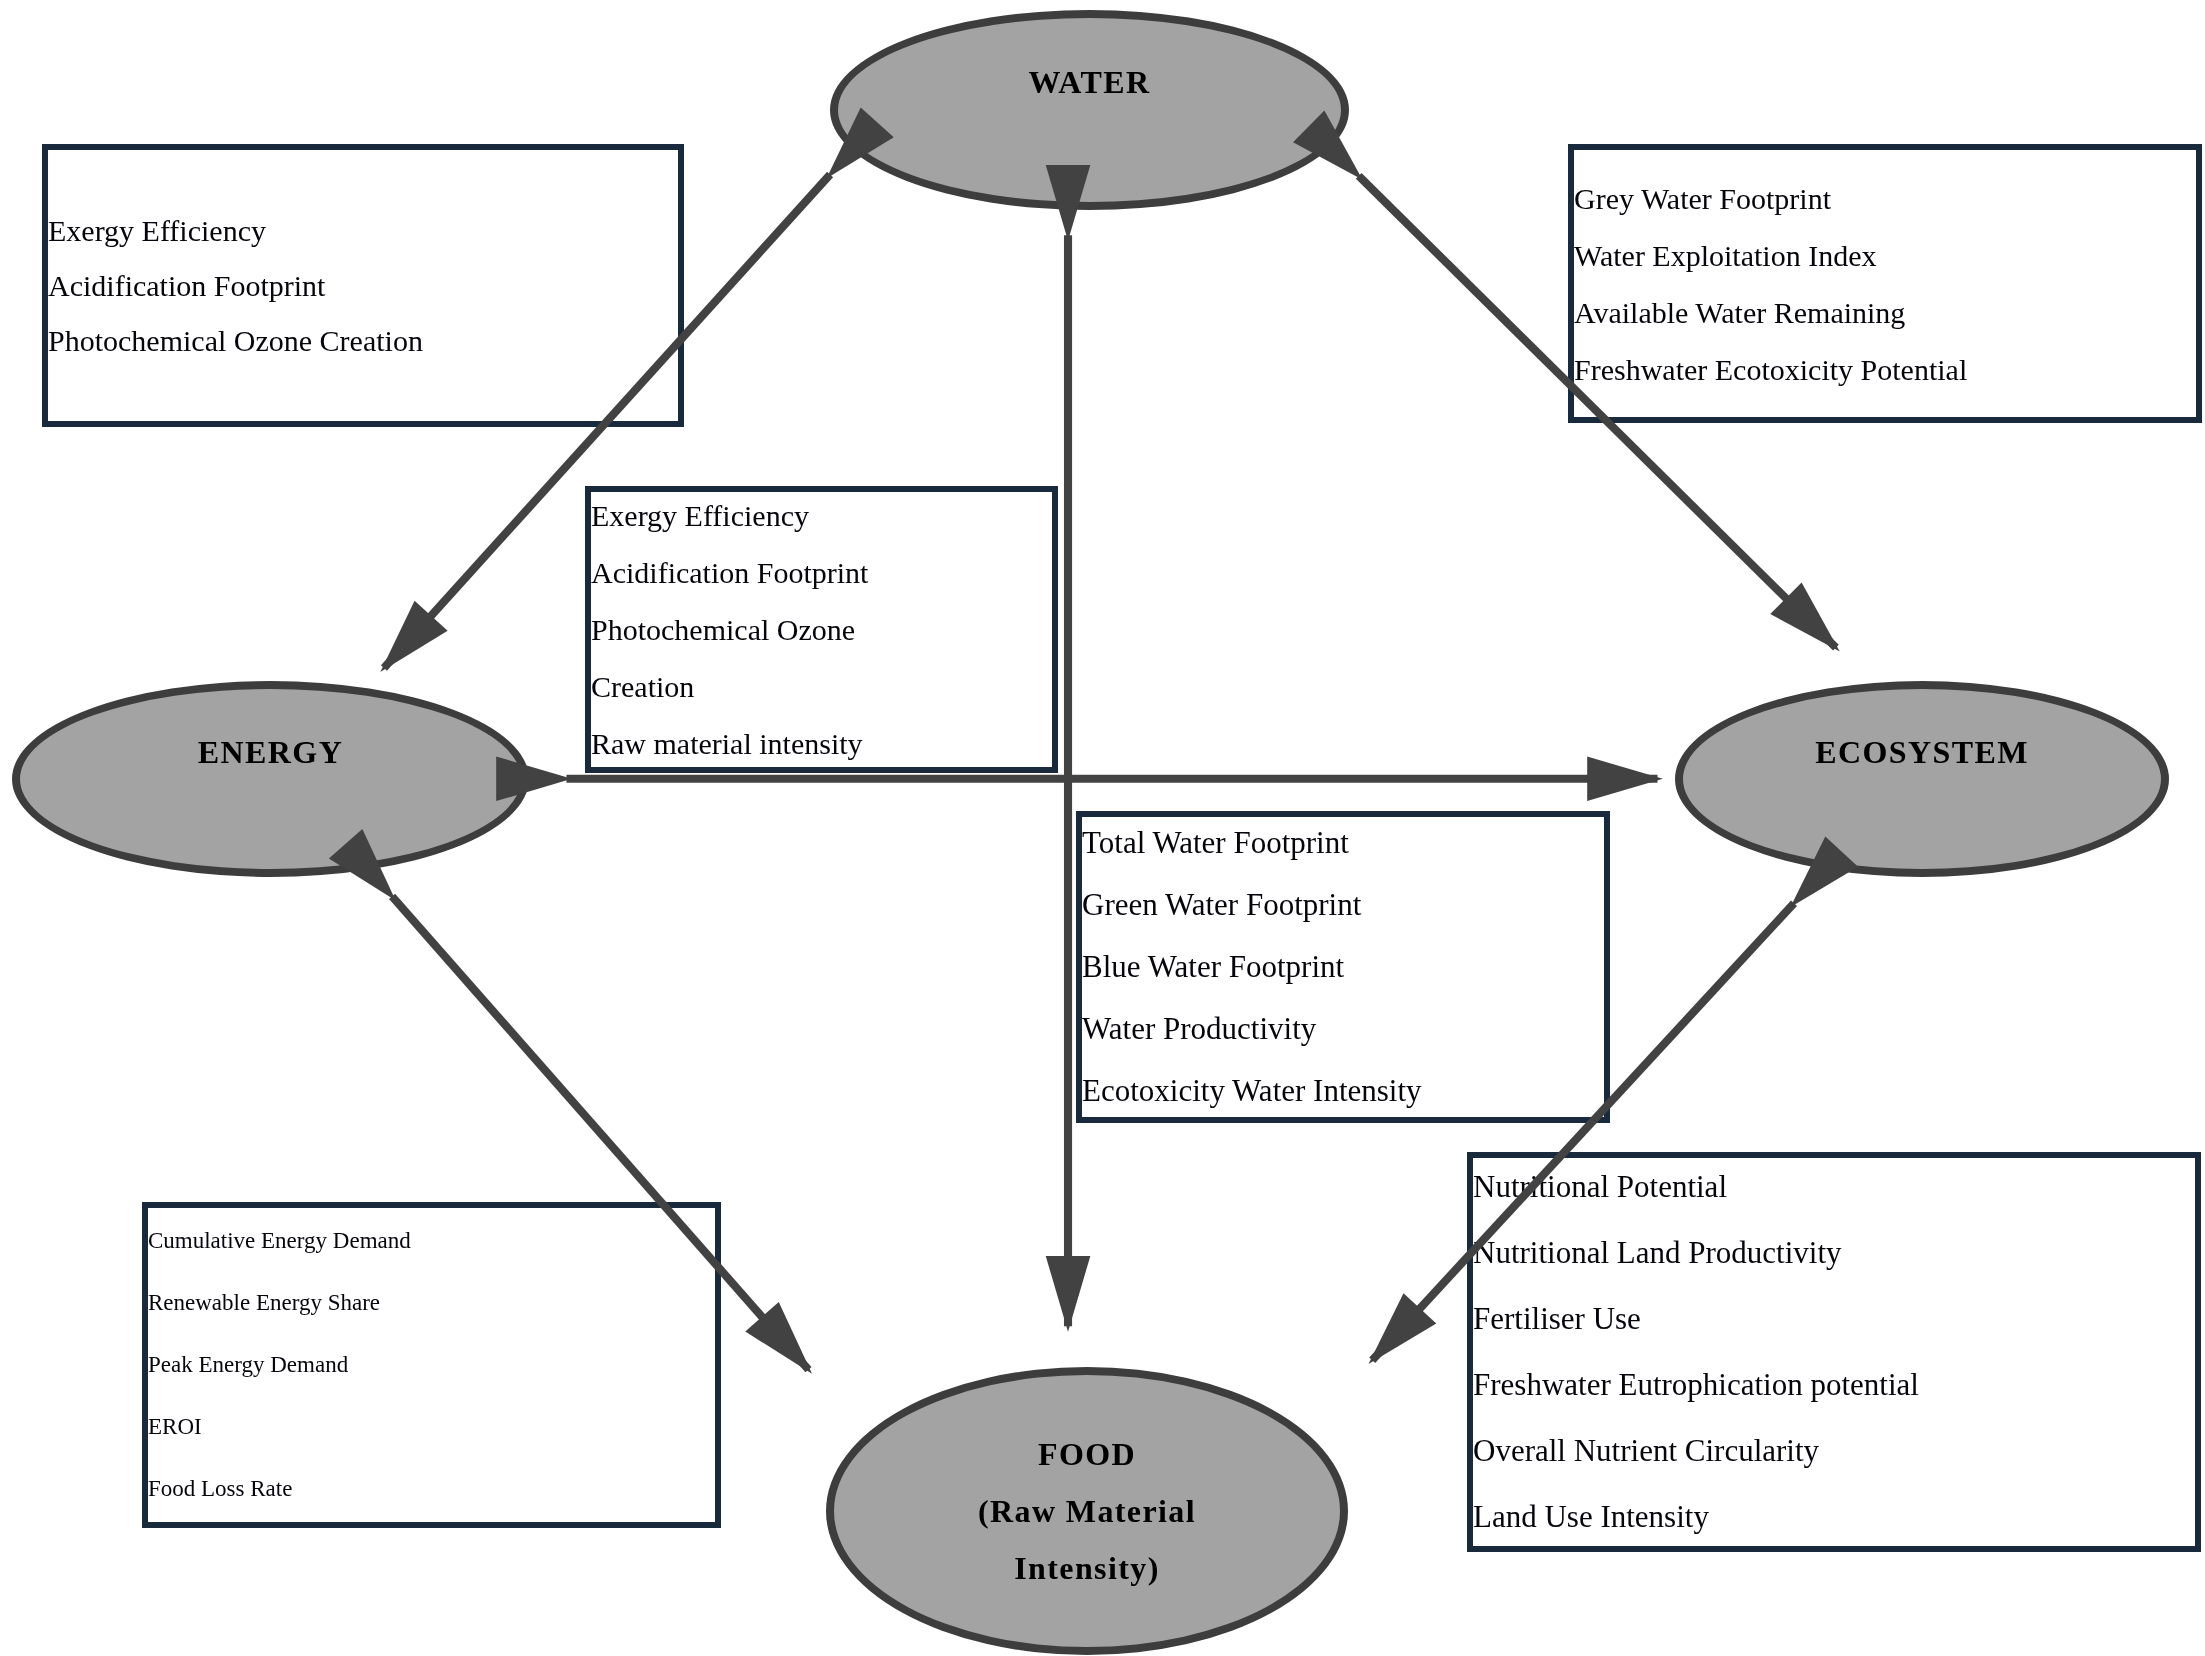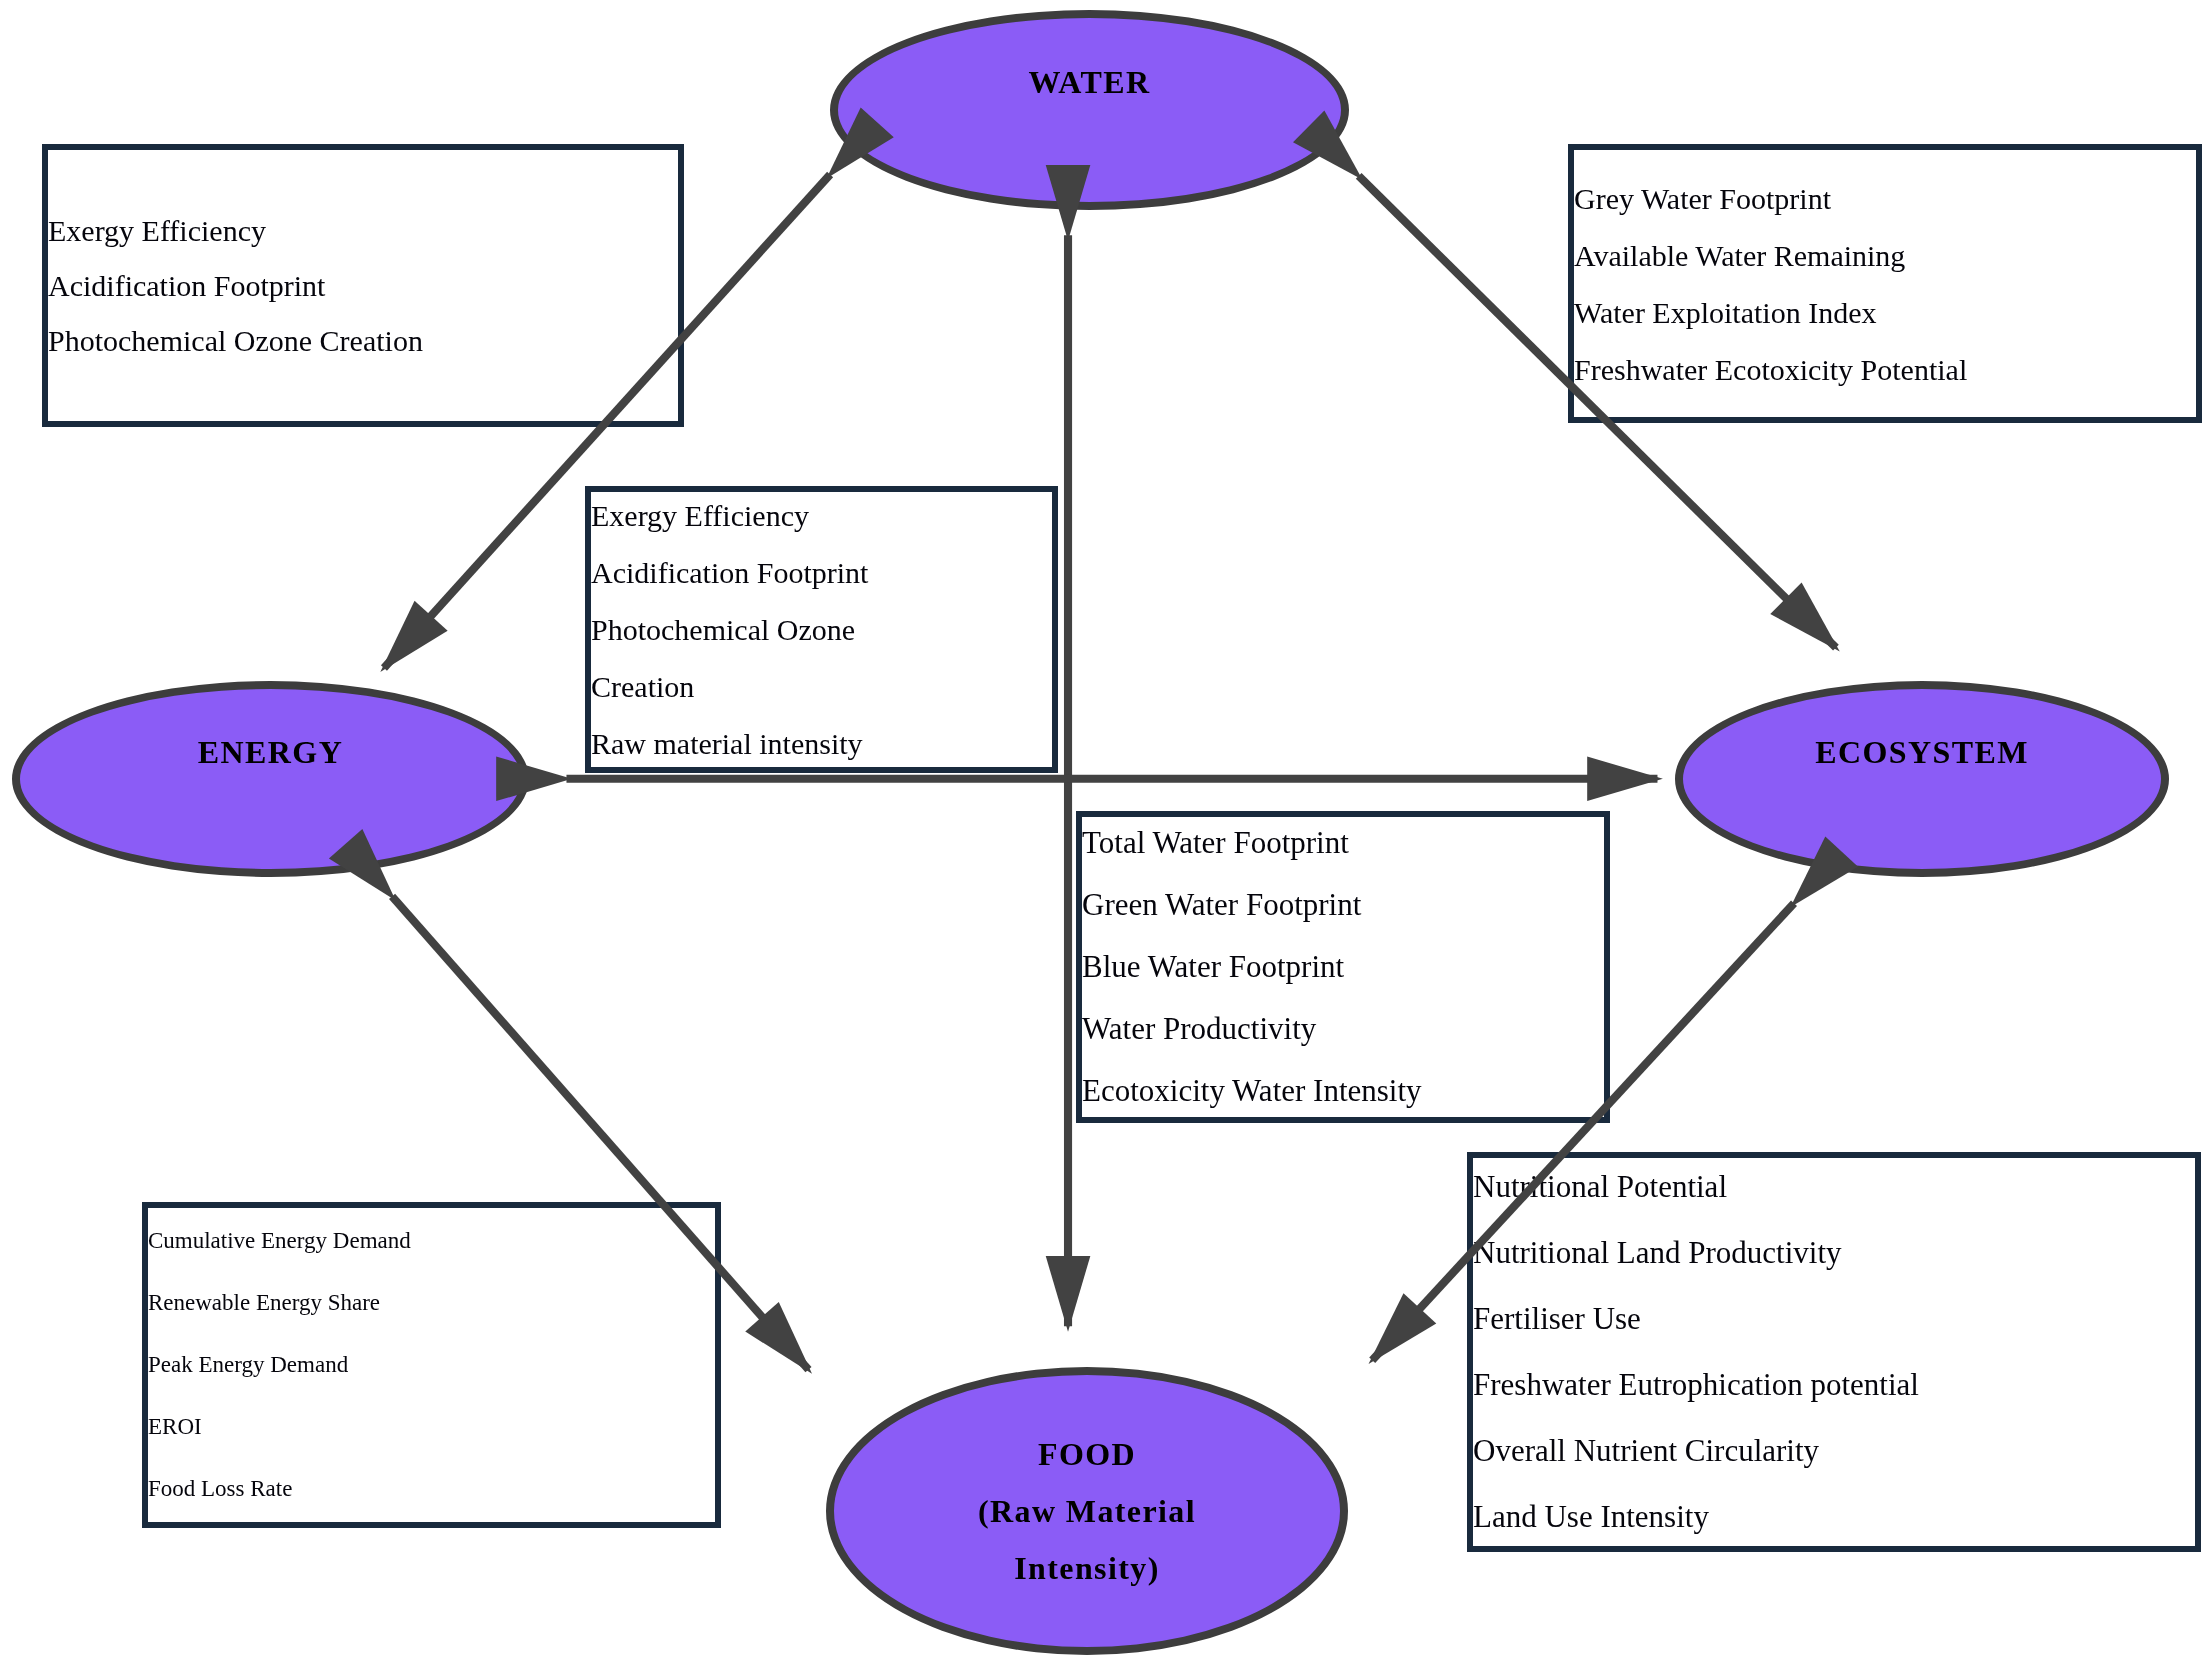--- a/index.html
+++ b/index.html
@@ -15,21 +15,21 @@
     background: #ffffff;
     overflow: hidden;
   }
 
   
   .node {
     position: absolute;
     box-sizing: border-box;
     border: 8.8px solid #3d3d3d;
     border-radius: 50%;
-    background: #8b5cf6;
+    background: #a3a3a3;
     display: flex;
     flex-direction: column;
     align-items: center;
     justify-content: center;
     text-align: center;
     color: #000000;
     font-weight: bold;
     font-size: 32px;
     letter-spacing: 1.4px;
     z-index: 2;
@@ -80,22 +80,22 @@
 <div id="canvas">
 
   <div class="ibox box-water-energy">
     <div class="ln">Exergy Efficiency</div>
     <div class="ln">Acidification Footprint</div>
     <div class="ln">Photochemical Ozone Creation</div>
   </div>
 
   <div class="ibox box-water-ecosystem">
     <div class="ln">Grey Water Footprint</div>
+    <div class="ln">Water Exploitation Index</div>
     <div class="ln">Available Water Remaining</div>
-    <div class="ln">Water Exploitation Index</div>
     <div class="ln">Freshwater Ecotoxicity Potential</div>
   </div>
 
   <div class="ibox box-energy">
     <div class="ln">Exergy Efficiency</div>
     <div class="ln">Acidification Footprint</div>
     <div class="ln">Photochemical Ozone</div>
     <div class="ln">Creation</div>
     <div class="ln">Raw material intensity</div>
   </div>

